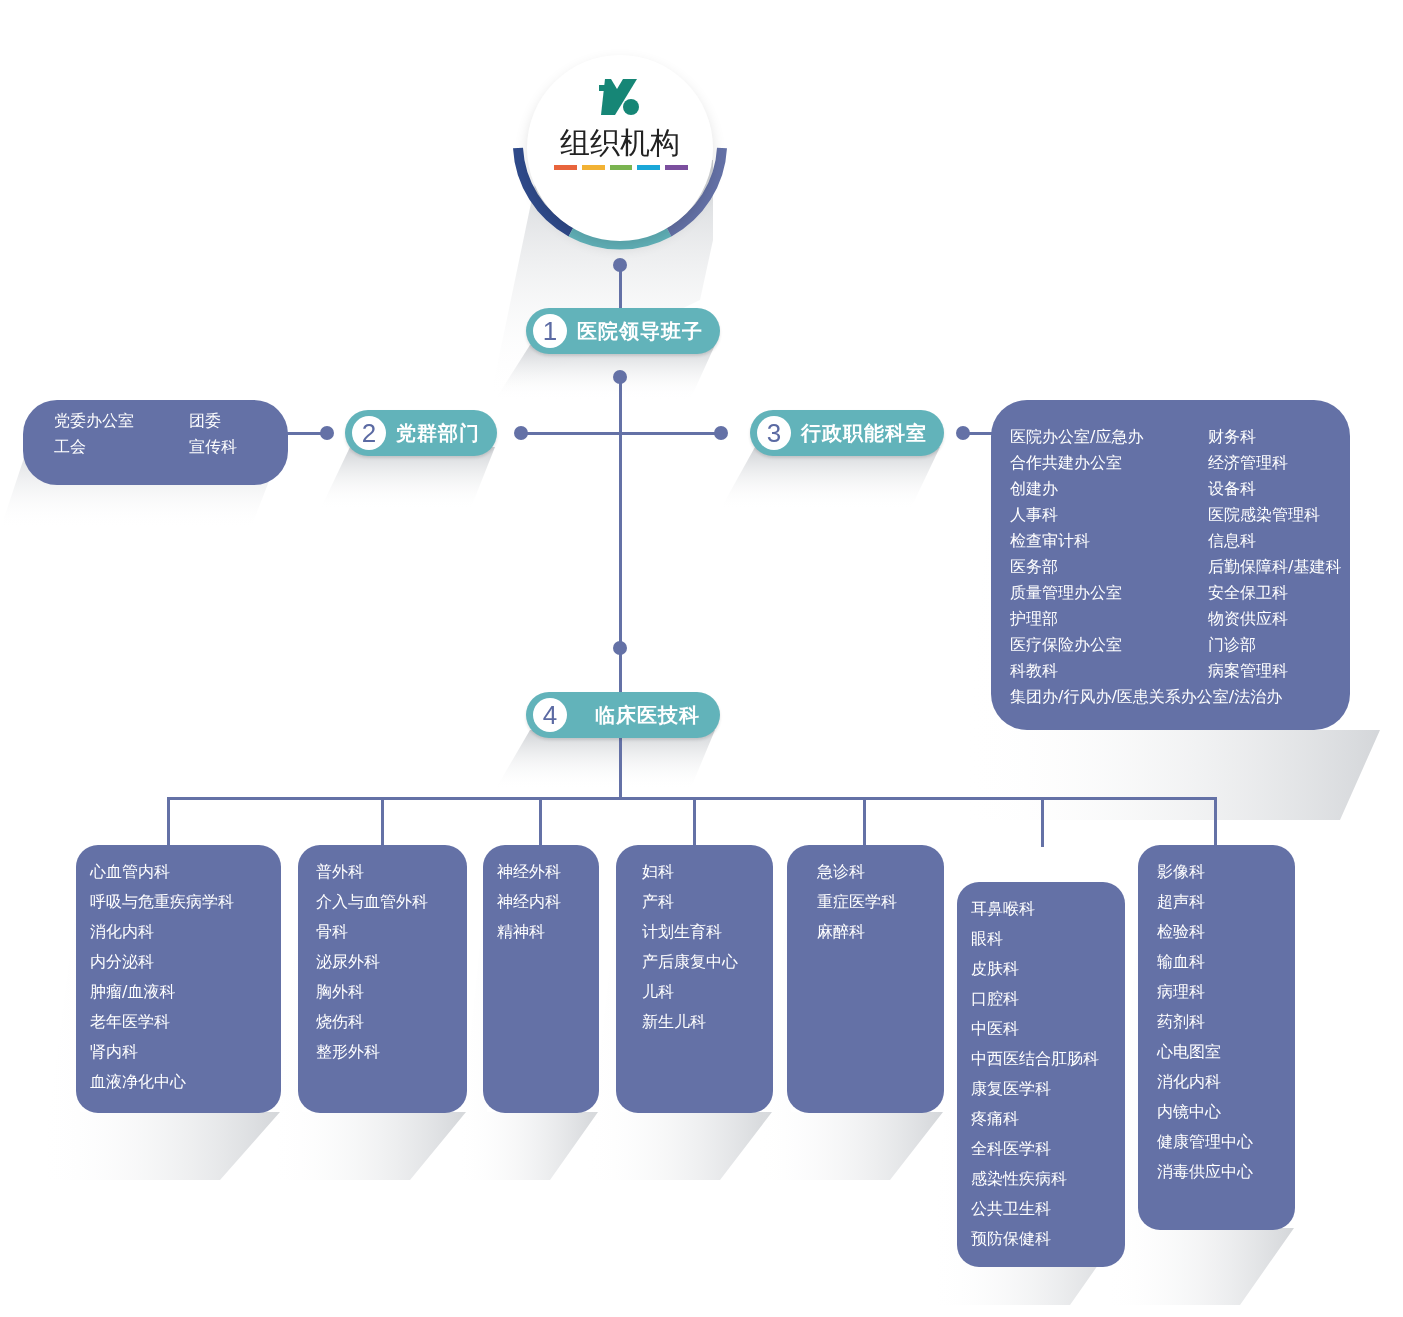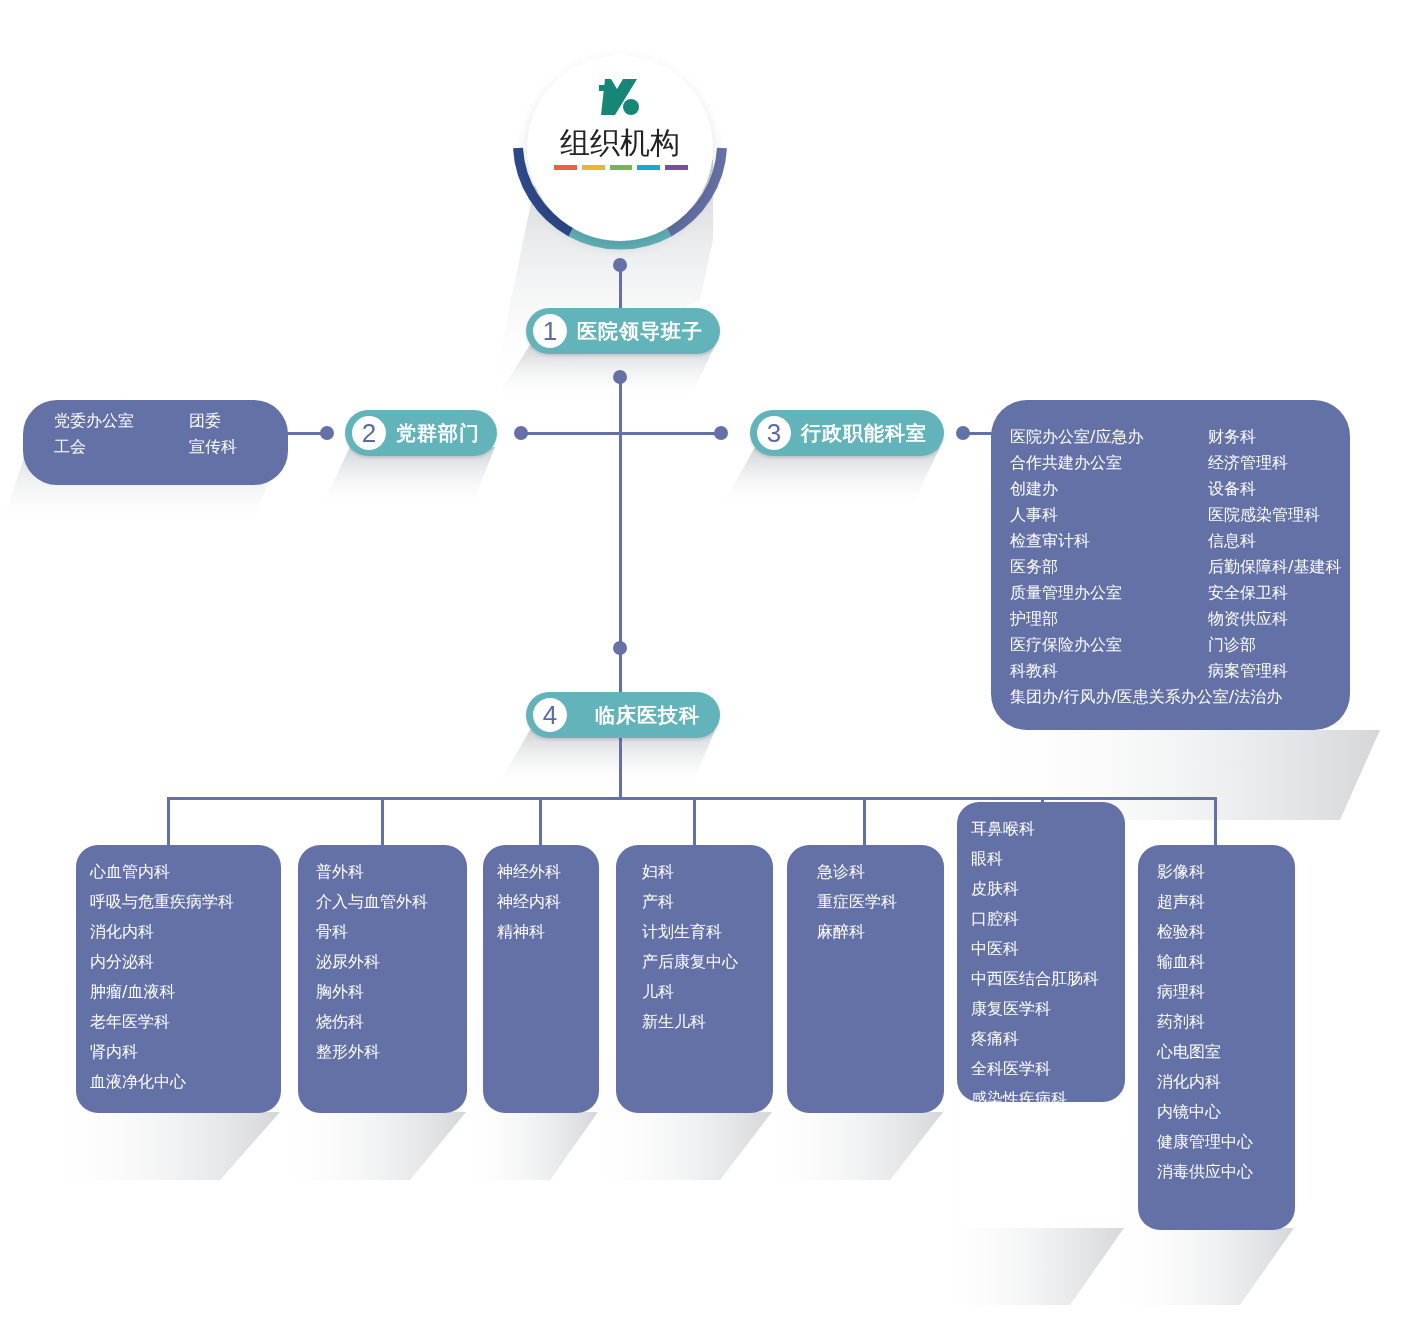--- a/index.html
+++ b/index.html
@@ -178,21 +178,21 @@
   <span class="item">计划生育科</span>
   <span class="item">产后康复中心</span>
   <span class="item">儿科</span>
   <span class="item">新生儿科</span>
 </div>
 <div class="box col-box" style="left:787px;top:845px;width:157px;height:268px;padding-left:30px;">
   <span class="item">急诊科</span>
   <span class="item">重症医学科</span>
   <span class="item">麻醉科</span>
 </div>
-<div class="box col-box" style="left:957px;top:802px;width:168px;height:300px;padding-left:14px;">
+<div class="box col-box" style="left:957px;top:882px;width:168px;height:385px;padding-left:14px;">
   <span class="item">耳鼻喉科</span>
   <span class="item">眼科</span>
   <span class="item">皮肤科</span>
   <span class="item">口腔科</span>
   <span class="item">中医科</span>
   <span class="item">中西医结合肛肠科</span>
   <span class="item">康复医学科</span>
   <span class="item">疼痛科</span>
   <span class="item">全科医学科</span>
   <span class="item">感染性疾病科</span>

